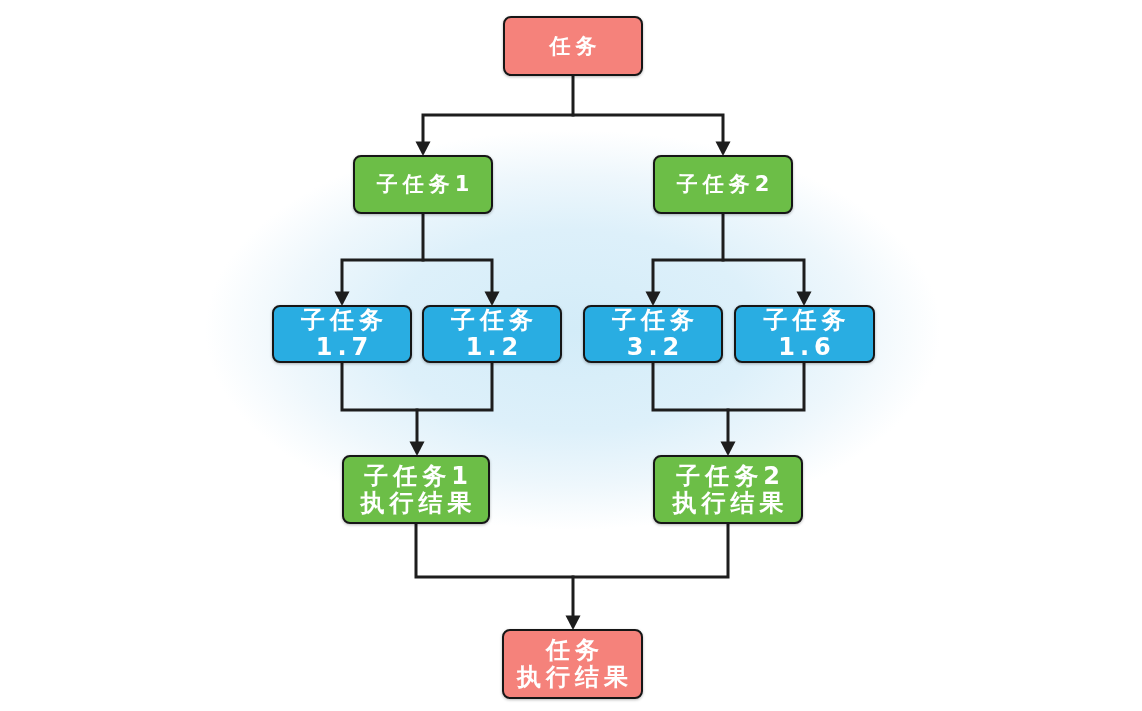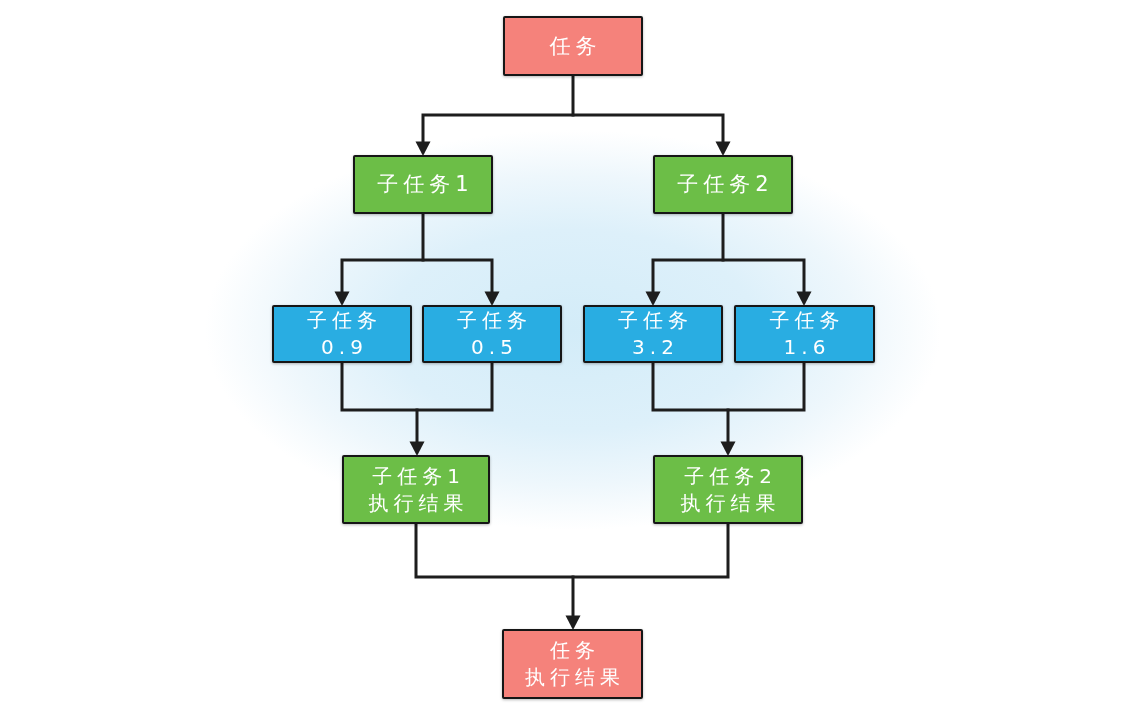--- a/index.html
+++ b/index.html
@@ -27,39 +27,39 @@
     stroke: #1d1d1d;
     stroke-width: 3;
     stroke-linecap: square;
     stroke-linejoin: miter;
   }
   svg.wires polygon { fill: #1d1d1d; }
   .node {
     position: absolute;
     box-sizing: border-box;
     border: 2.5px solid #161616;
-    border-radius: 2px;
+    border-radius: 8px;
     display: flex;
     flex-direction: column;
     align-items: center;
     justify-content: center;
     color: #ffffff;
-    font-weight: normal;
+    font-weight: bold;
     text-align: center;
     box-shadow: 0 1px 3px rgba(0,0,0,0.28);
   }
   .node .line {
     display: block;
     font-size: 21px;
     letter-spacing: 5px;
     text-indent: 5px;
     line-height: 27px;
     white-space: nowrap;
   }
-  .node.two-line .line { font-size: 20px; line-height: 27px; }
+  .node.two-line .line { font-size: 24px; line-height: 27px; }
 </style>
 </head>
 <body>
 
 <div class="canvas">
 
   <svg class="wires" viewBox="0 0 1142 711">
 
     <g>
       <path d="M573 76 L573 115"></path>
@@ -108,26 +108,26 @@
   <div class="node" style="left: 353px; top: 155px; width: 140px; height: 59px; background-color: rgb(108, 190, 71);">
     <span class="line">子任务1</span>
   </div>
 
   <div class="node" style="left: 653px; top: 155px; width: 140px; height: 59px; background-color: rgb(108, 190, 71);">
     <span class="line">子任务2</span>
   </div>
 
   <div class="node two-line" style="left: 272px; top: 305px; width: 140px; height: 58px; background-color: rgb(41, 173, 226);">
     <span class="line">子任务</span>
-    <span class="line">0.9</span>
+    <span class="line">1.7</span>
   </div>
 
   <div class="node two-line" style="left: 422px; top: 305px; width: 140px; height: 58px; background-color: rgb(41, 173, 226);">
     <span class="line">子任务</span>
-    <span class="line">0.5</span>
+    <span class="line">1.2</span>
   </div>
 
   <div class="node two-line" style="left: 583px; top: 305px; width: 140px; height: 58px; background-color: rgb(41, 173, 226);">
     <span class="line">子任务</span>
     <span class="line">3.2</span>
   </div>
 
   <div class="node two-line" style="left: 734px; top: 305px; width: 141px; height: 58px; background-color: rgb(41, 173, 226);">
     <span class="line">子任务</span>
     <span class="line">1.6</span>

